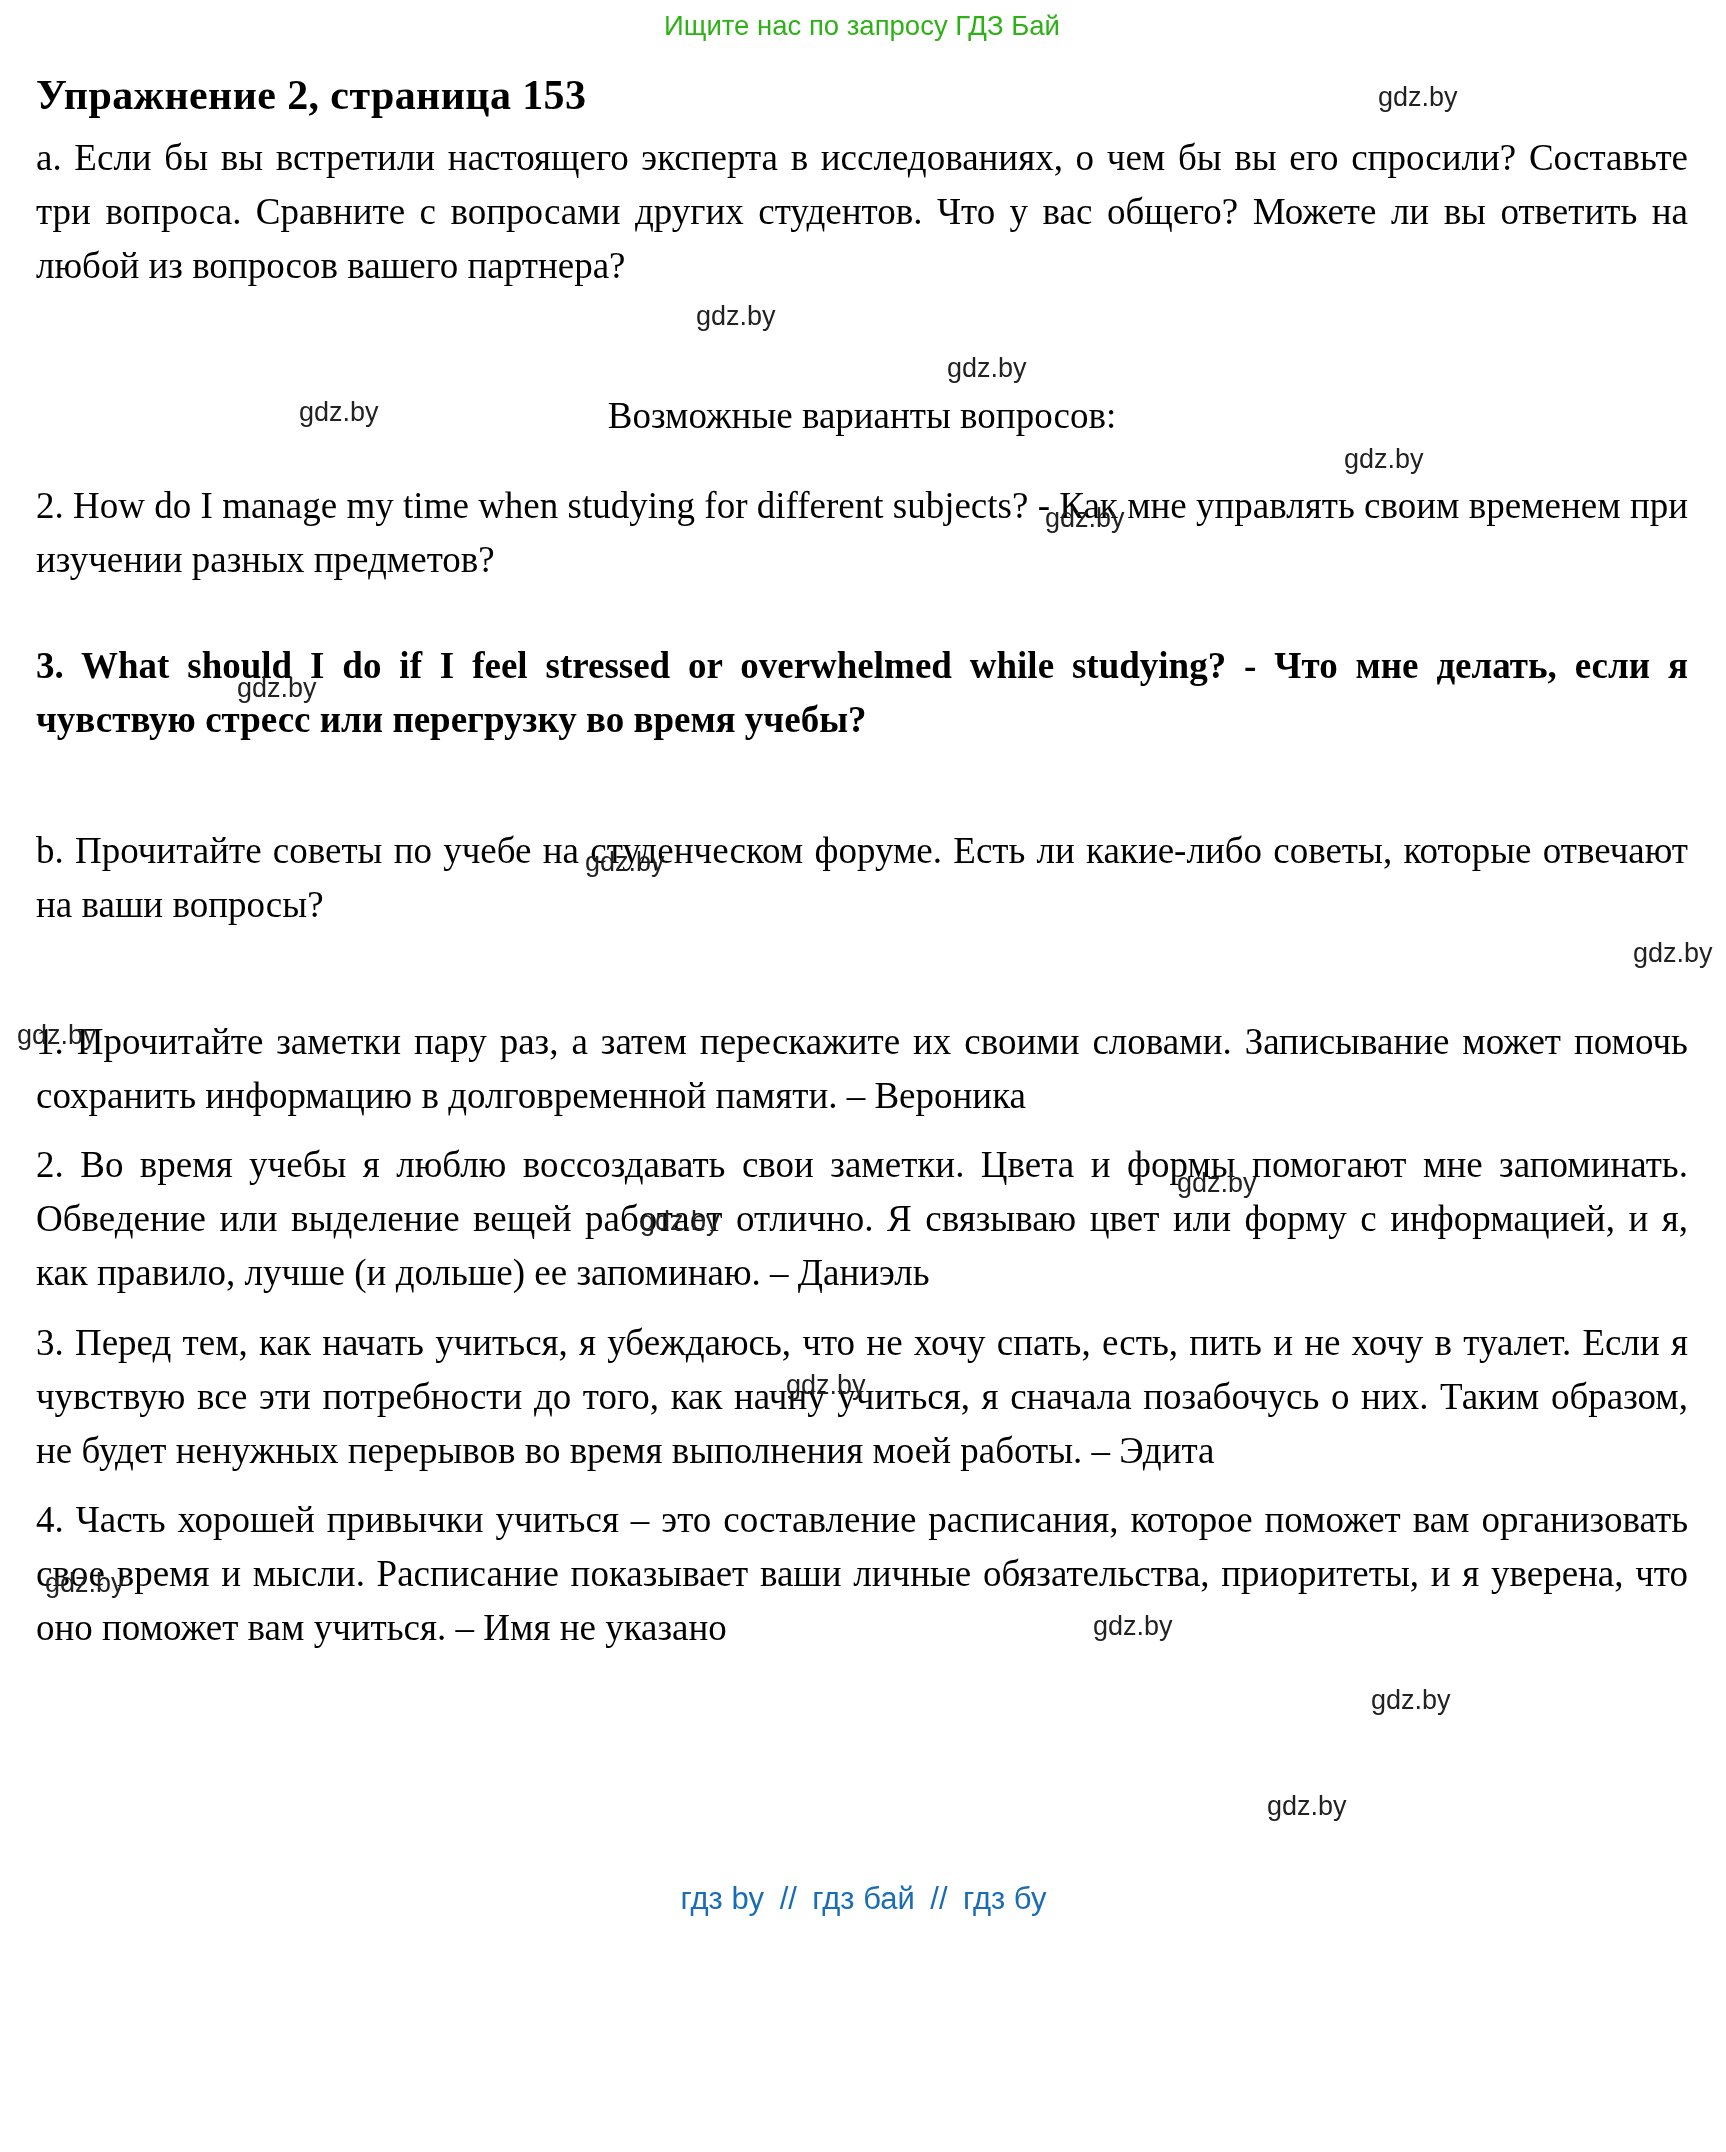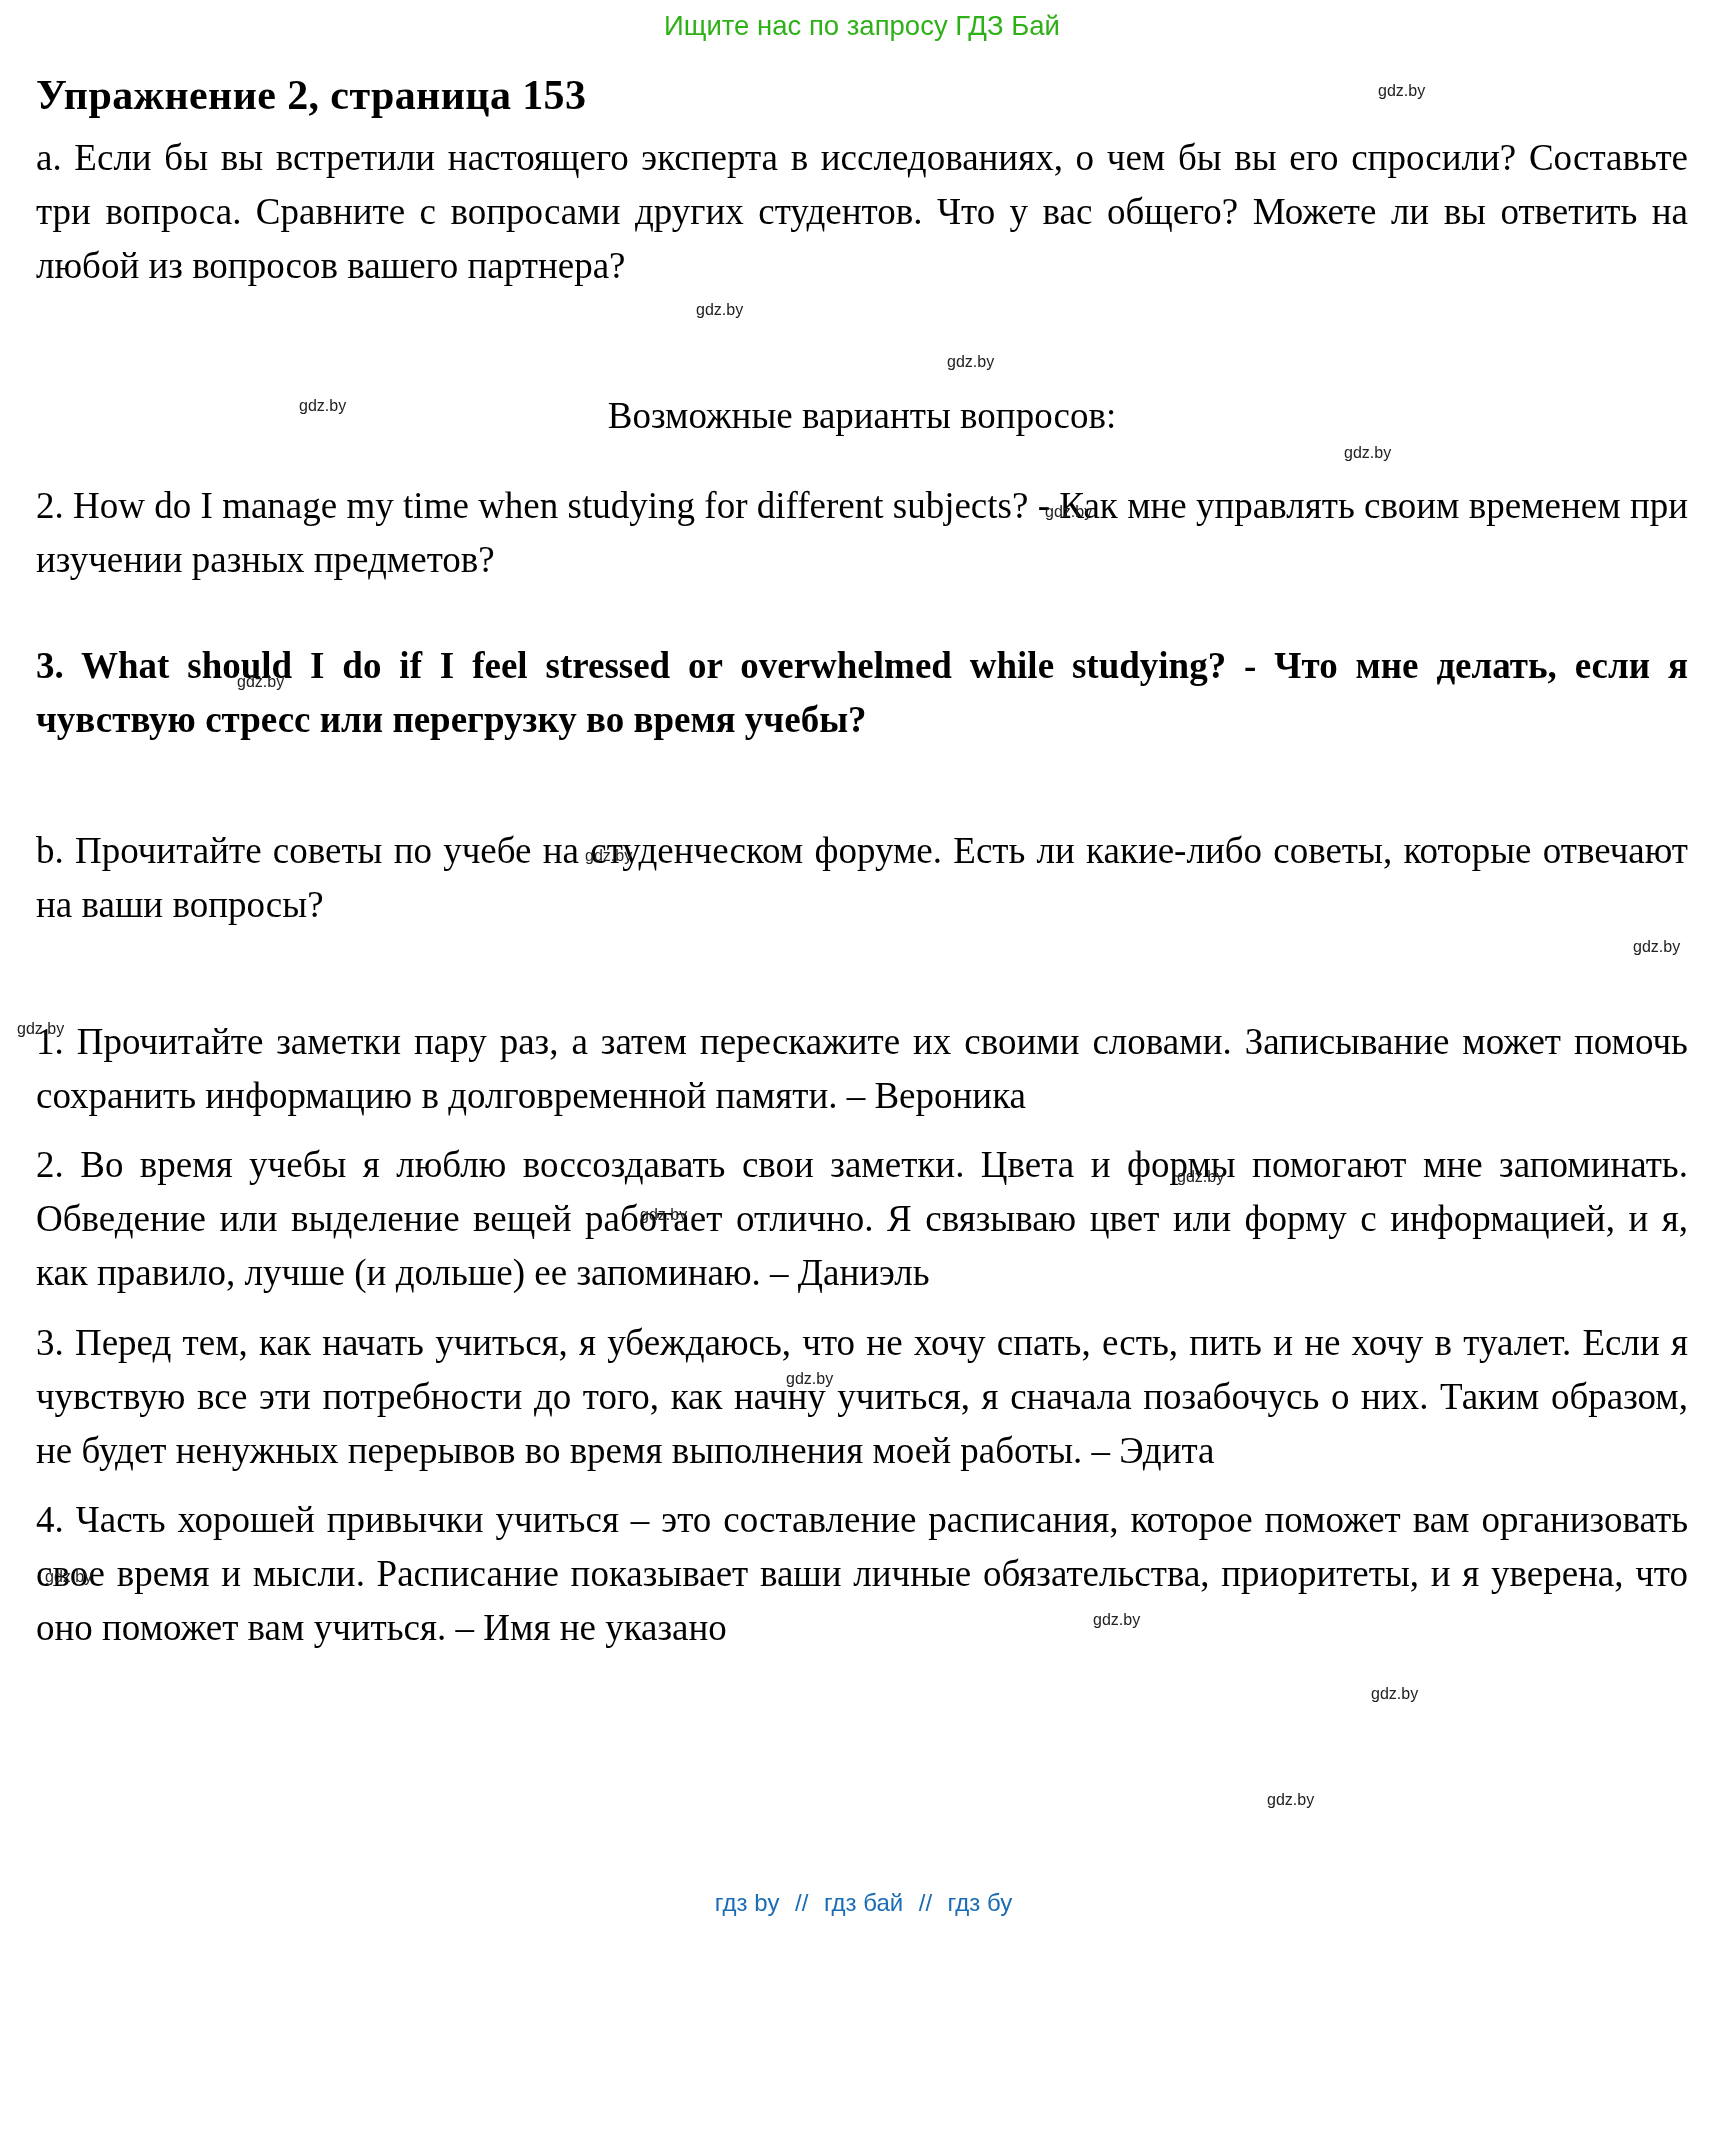--- a/index.html
+++ b/index.html
@@ -38,30 +38,30 @@
   }
   .part-a   { margin-bottom:96px; }
   .variants { margin-bottom:36px; text-align:center; }
   .q        { margin-bottom:52px; }
   .q-last   { margin-bottom:77px;font-weight:bold; }
   .part-b   { margin-bottom:83px; }
   .tip      { margin-bottom:15.5px; }
   .wm {
     position:absolute;
     font-family:"Liberation Sans","DejaVu Sans",sans-serif;
-    font-size:16px;
+    font-size:27px;
     color:#222;
     white-space:nowrap;
   }
   .footer {
     position:absolute;
     left:0; right:0; bottom:12px;
     text-align:center;
     font-family:"Liberation Sans","DejaVu Sans",sans-serif;
-    font-size:24px;
+    font-size:31px;
     color:var(--footer-blue,#1a6db5);
   }
   .footer .sep { margin:0 15.5px; }
   .footer a {
     color:var(--footer-blue,#1a6db5);
     text-decoration:none;
     cursor:pointer;
   }
 </style>
 </head>

